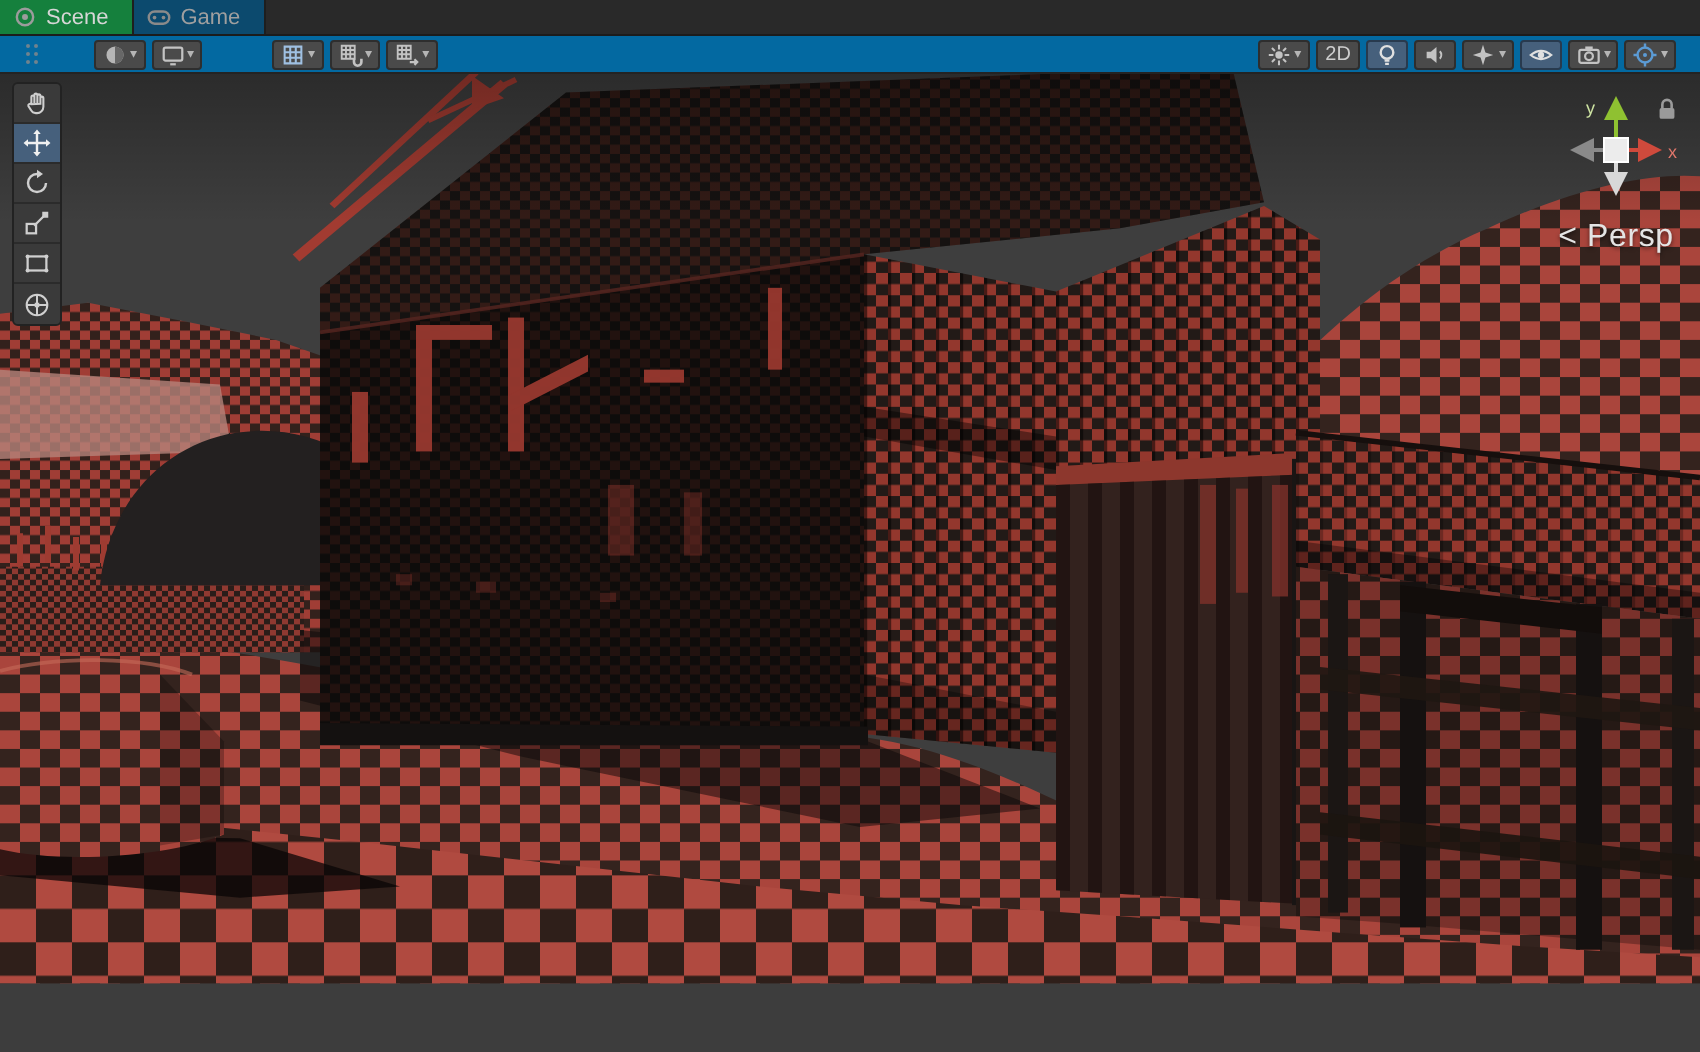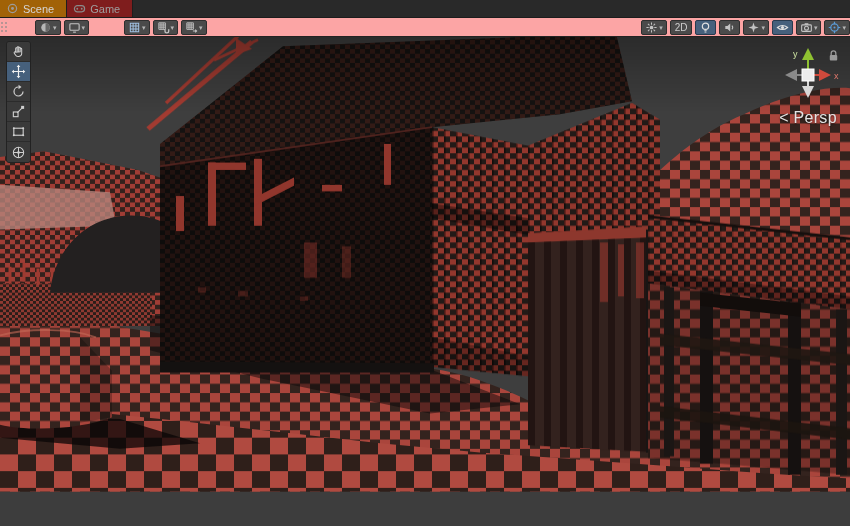--- a/index.html
+++ b/index.html
@@ -3,27 +3,27 @@
 <meta charset="utf-8">
 <style>
   *{margin:0;padding:0;box-sizing:border-box;user-select:none}
   html,body{width:850px;height:526px;overflow:hidden;background:#282828;
     font-family:"Liberation Sans",sans-serif}
   .editor{width:850px;height:526px;display:flex;flex-direction:column}
 
   
   .tab-bar{height:18px;background:#292929;display:flex;align-items:stretch;border-bottom:1px solid #1c1c1c}
   .tab{display:flex;align-items:center;gap:4px;padding:0 12px 0 6px;font-size:11px;color:#9f9f9f;
-    background:#7f1d1d;border-right:1px solid #1e1e1e;cursor:default}
-  .tab.active{background:#a16207;color:#d6d6d6}
+    background:#0c4a6e;border-right:1px solid #1e1e1e;cursor:default}
+  .tab.active{background:#15803d;color:#d6d6d6}
   .tab svg{display:block}
 
   
-  .toolbar{height:19px;background:#fca5a5;border-bottom:1px solid #232323;display:flex;
-    align-items:center;padding:0 0;gap:19px}
+  .toolbar{height:19px;background:#0369a1;border-bottom:1px solid #232323;display:flex;
+    align-items:center;padding:0 12px;gap:19px}
   .handle{display:flex;align-items:center;margin-right:8px;opacity:.8}
   button{background:none;border:none;font:inherit;color:inherit;cursor:default}
   .tbtn{height:15px;display:flex;align-items:center;gap:1px;padding:0 3px;border-radius:2px;
     background:#4a4a4a;border:1px solid #2e2e2e}
   .tbtn.on{background:#46607c;border-color:#283a4e}
   .tbtn .dd{font-size:7px;color:#b5b5b5;line-height:1}
   .tbtn.txt span{font-size:10px;color:#cdcdcd;padding:0 1px}
   .grp{display:flex;gap:3px}
   .grp.grid-grp{margin-left:16px}
   .sp{flex:1}

